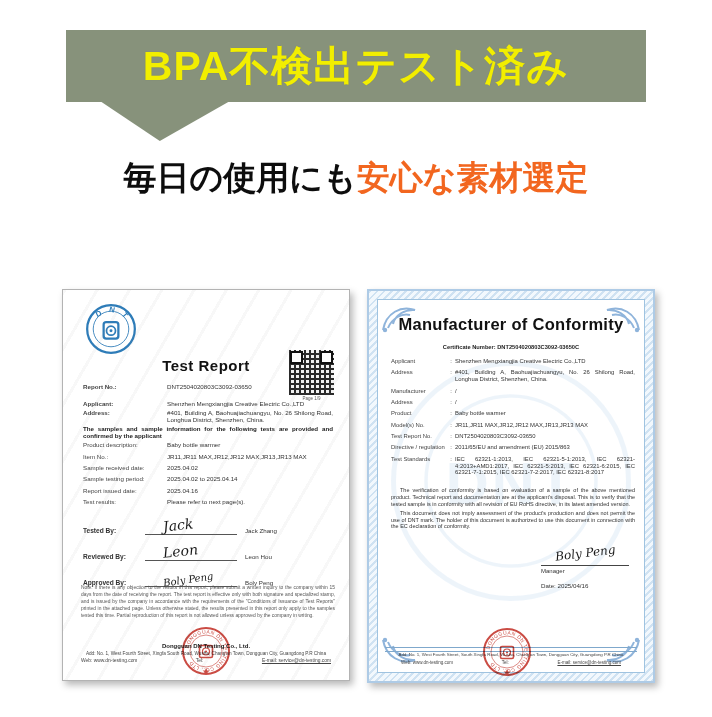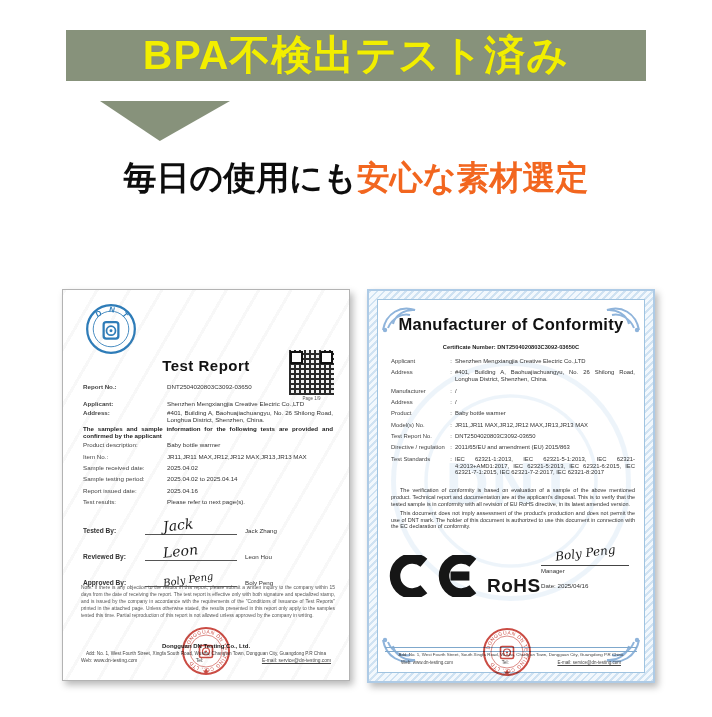--- a/index.html
+++ b/index.html
@@ -1,20 +1,20 @@
 <!DOCTYPE html>
 <html><head>
 <meta charset="utf-8">
 <style>
   html,body{margin:0;padding:0;background:#ffffff;}
   #canvas{position:relative;width:712px;height:717px;background:#ffffff;overflow:hidden;
           font-family:"Liberation Sans","DejaVu Sans",sans-serif;color:#222;}
 
   
-  .banner{position:absolute;left:66px;top:30px;width:580px;height:51px;background:#87927B;
+  .banner{position:absolute;left:66px;top:30px;width:580px;height:72px;background:#87927B;
           display:flex;align-items:center;justify-content:center;}
   .banner-text{color:#F2EE00;font-size:41px;font-weight:900;letter-spacing:1px;
                text-shadow:0 0 1px rgba(0,0,0,.15);white-space:nowrap;}
   .banner-tail{position:absolute;left:100px;top:101px;width:130px;height:40px;background:#87927B;
                clip-path:polygon(0 0,100% 0,46% 100%);}
 
   
   .headline{position:absolute;left:0;top:156px;width:712px;text-align:center;
             font-weight:900;font-size:33px;line-height:43px;color:#0d0d0d;letter-spacing:0px;}
   .hl-orange{color:#F2661F;}
@@ -303,28 +303,20 @@
           <span class="voc-colon"></span>
           <span class="voc-val">IEC 62321-1:2013, IEC 62321-5-1:2013, IEC 62321-4:2013+AMD1:2017, IEC 62321-5:2013, IEC 62321-6:2015, IEC 62321-7-1:2015, IEC 62321-7-2:2017, IEC 62321-8:2017</span>
         </div>
     </div>
 
     <div class="voc-paras">
       <p>The verification of conformity is based on evaluation of a sample of the above mentioned product. Technical report and documentation are at the applicant's disposal. This is to verify that the tested sample is in conformity with all revision of EU RoHS directive, in its latest amended version.</p>
       <p>This document does not imply assessment of the product's production and does not permit the use of DNT mark. The holder of this document is authorized to use this document in connection with the EC declaration of conformity.</p>
     </div>
 
-    <div class="ce-block">
-      <svg class="ce" viewBox="0 0 130 60">
-        <path d="M52,11 A25,25 0 1 0 52,49" fill="none" stroke="#161616" stroke-width="15"></path>
-        <path d="M122,11 A25,25 0 1 0 122,49" fill="none" stroke="#161616" stroke-width="15"></path>
-        <path d="M90,30 L117,30" stroke="#161616" stroke-width="13"></path>
-      </svg>
-      <span class="rohs">RoHS</span>
-    </div>
 
     <div class="voc-sig">
       <span class="voc-sig-script">Boly Peng</span>
       <div class="voc-sig-line"></div>
       <div class="voc-sig-title">Manager</div>
       <div class="voc-date">Date: 2025/04/16</div>
     </div>
 
     <div class="voc-footrule"></div>
     <div class="voc-footer">

